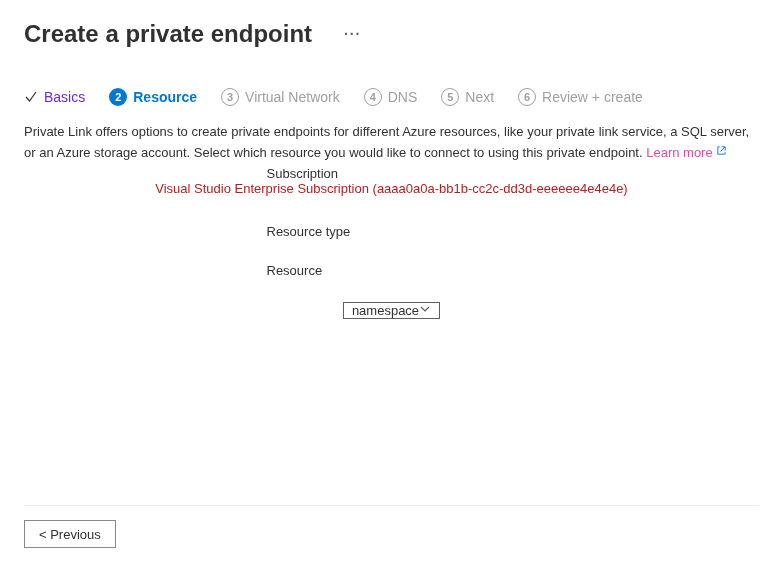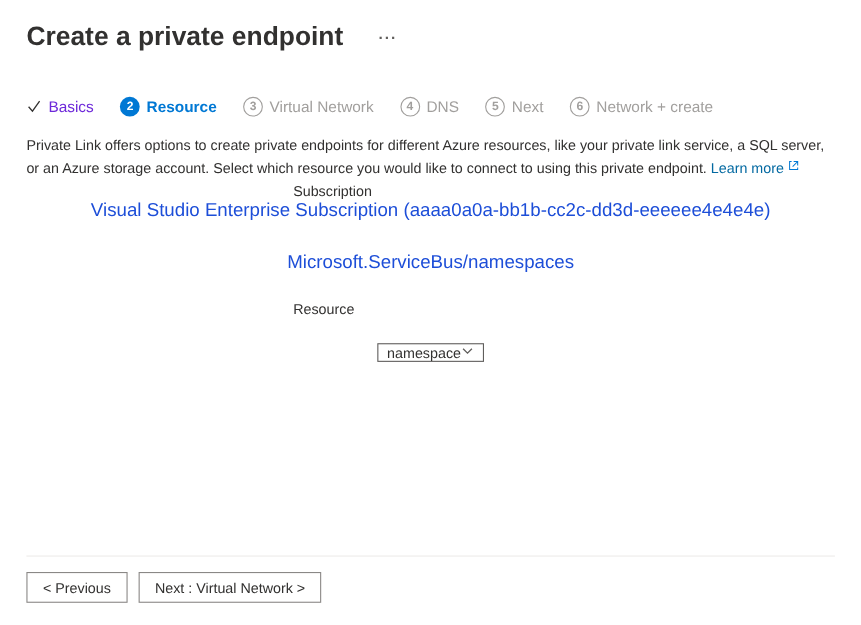--- a/index.html
+++ b/index.html
@@ -71,21 +71,21 @@
       background: #fff;
     }
     .tab-upcoming .tab-label { color: #a19f9d; text-align: right; }
     .intro {
       font-size: 13px;
       color: #323130;
       line-height: 1.5;
       margin-bottom: 4px;
     }
     .learn-more {
-      color: #0369a1;
+      color: #ec4899;
       text-decoration: none;
       cursor: pointer;
     }
     .ext-icon {
       display: inline-block;
       vertical-align: 1px;
       margin-left: 3px;
     }
     .field-row {
       display: flex;
@@ -112,22 +112,22 @@
       display: inline-flex;
       align-items: center;
       justify-content: center;
       font-size: 9px;
       color: #605e5c;
       font-style: italic;
       font-family: Georgia, serif;
     }
     .field-value {
       flex: 1;
-      color: #1d4ed8;
-      font-size: 17px;
+      color: #b91c1c;
+      font-size: 13px;
     }
     .dropdown {
       flex: 1;
       height: 28px;
       border: 1px solid #605e5c;
       display: flex;
       align-items: center;
       justify-content: space-between;
       padding: 0 8px;
       cursor: pointer;
@@ -187,53 +187,52 @@
   <div class="tab tab-upcoming">
     <span class="step-circle">4</span>
     <span class="tab-label">DNS</span>
   </div>
   <div class="tab tab-upcoming">
     <span class="step-circle">5</span>
     <span class="tab-label">Next</span>
   </div>
   <div class="tab tab-upcoming">
     <span class="step-circle">6</span>
-    <span class="tab-label">Network + create</span>
+    <span class="tab-label">Review + create</span>
   </div>
 </div>
 
 <p class="intro">
   <span>Private Link offers options to create private endpoints for different Azure resources, like your private link service, a SQL server, or an Azure storage account. Select which resource you would like to connect to using this private endpoint. </span>
   <a class="learn-more">
     <span>Learn more</span><span class="ext-icon"><svg width="11" height="11" viewBox="0 0 12 12">
           <path d="M4 2 H2 V10 H10 V8 M6 2 H10 V6 M10 2 L5 7" stroke="#0078d4" stroke-width="1" fill="none"></path>
         </svg></span>
   </a>
 </p>
 
 <div class="field-row field-row-first">
   <div class="field-label">Subscription</div>
   <div class="field-value">Visual Studio Enterprise Subscription (aaaa0a0a-bb1b-cc2c-dd3d-eeeeee4e4e4e)</div>
 </div>
 
 <div class="field-row">
-  <div class="field-value">Microsoft.ServiceBus/namespaces</div>
+  <div class="field-label">Resource type</div>
 </div>
 
 <div class="field-row">
   <div class="field-label">Resource</div>
 </div>
 
 <div class="field-row">
   <div class="dropdown">
     <span>namespace</span>
     <span class="chevron">
       <svg width="12" height="12" viewBox="0 0 12 12">
           <path d="M2 4 L6 8 L10 4" stroke="#605e5c" stroke-width="1.2" fill="none"></path>
         </svg>
     </span>
   </div>
 </div>
 
 <div class="footer">
   <button class="btn">&lt; Previous</button>
-  <button class="btn">Next : Virtual Network &gt;</button>
 </div>
 
 </body></html>

